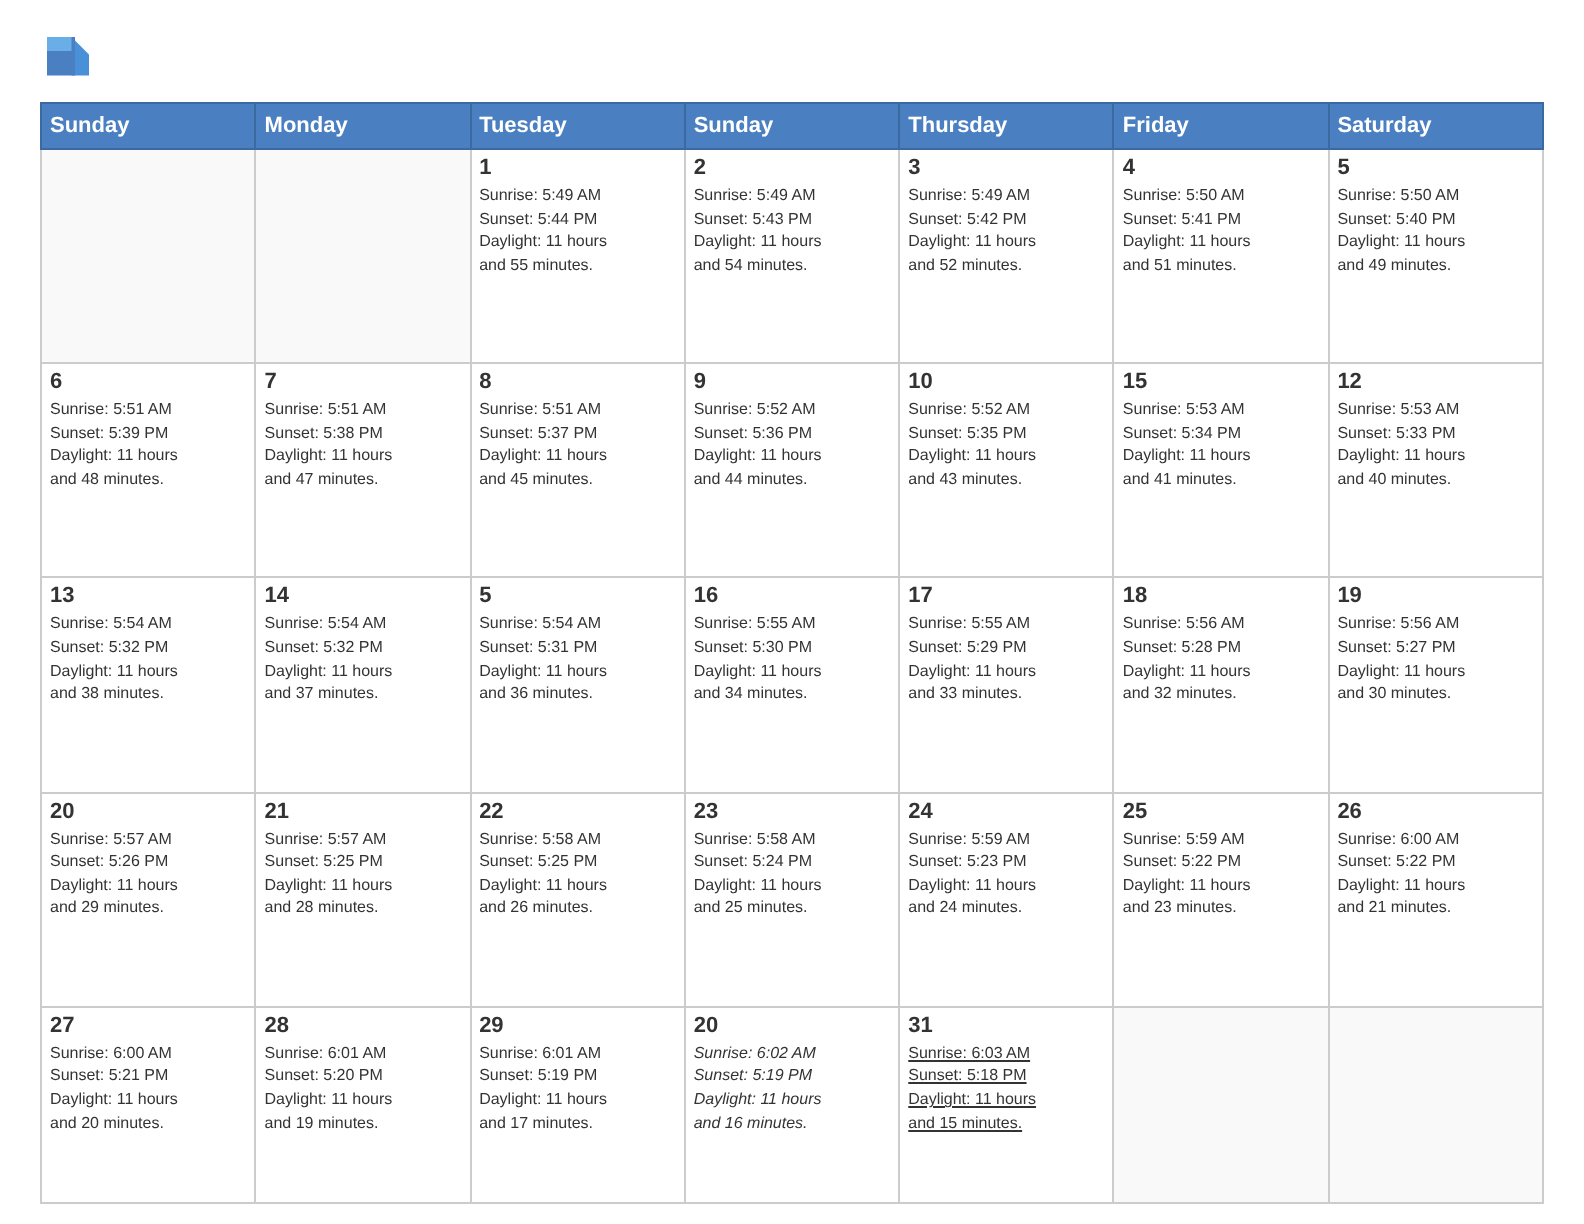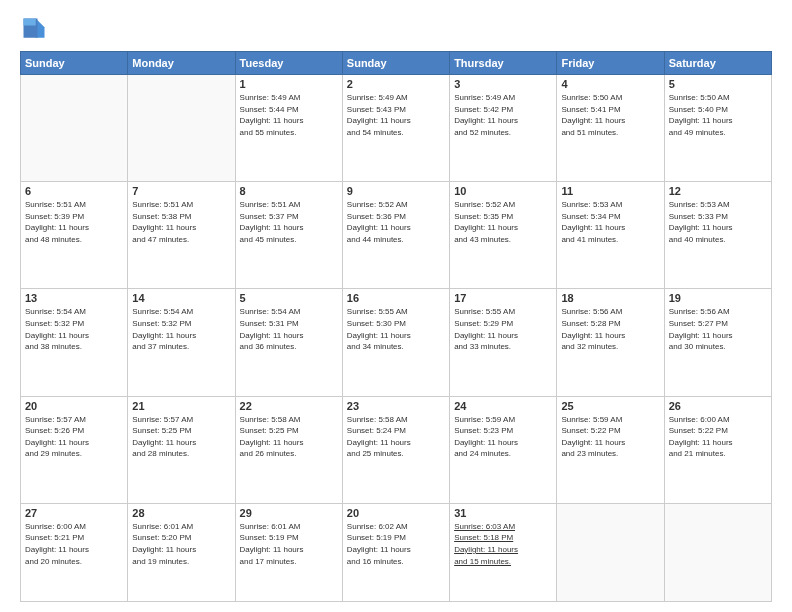--- a/index.html
+++ b/index.html
@@ -203,21 +203,21 @@
 and 44 minutes.</div>
           </td>
           <td>
             <span class="day-num">10</span>
             <div class="day-info" style="white-space: pre-line;">Sunrise: 5:52 AM
 Sunset: 5:35 PM
 Daylight: 11 hours
 and 43 minutes.</div>
           </td>
           <td>
-            <span class="day-num">11</span>
+            <span class="day-num">15</span>
             <div class="day-info" style="white-space: pre-line;">Sunrise: 5:53 AM
 Sunset: 5:34 PM
 Daylight: 11 hours
 and 41 minutes.</div>
           </td>
           <td>
             <span class="day-num">12</span>
             <div class="day-info" style="white-space: pre-line;">Sunrise: 5:53 AM
 Sunset: 5:33 PM
 Daylight: 11 hours
@@ -343,21 +343,21 @@
           </td>
           <td>
             <span class="day-num">29</span>
             <div class="day-info" style="white-space: pre-line;">Sunrise: 6:01 AM
 Sunset: 5:19 PM
 Daylight: 11 hours
 and 17 minutes.</div>
           </td>
           <td>
             <span class="day-num">20</span>
-            <div class="day-info" style="white-space: pre-line;">Sunrise: 6:02 AM
+            <div class="day-info" style="white-space: pre-line; font-style: italic;">Sunrise: 6:02 AM
 Sunset: 5:19 PM
 Daylight: 11 hours
 and 16 minutes.</div>
           </td>
           <td>
             <span class="day-num">31</span>
             <div class="day-info" style="white-space: pre-line; text-decoration: underline;">Sunrise: 6:03 AM
 Sunset: 5:18 PM
 Daylight: 11 hours
 and 15 minutes.</div>

